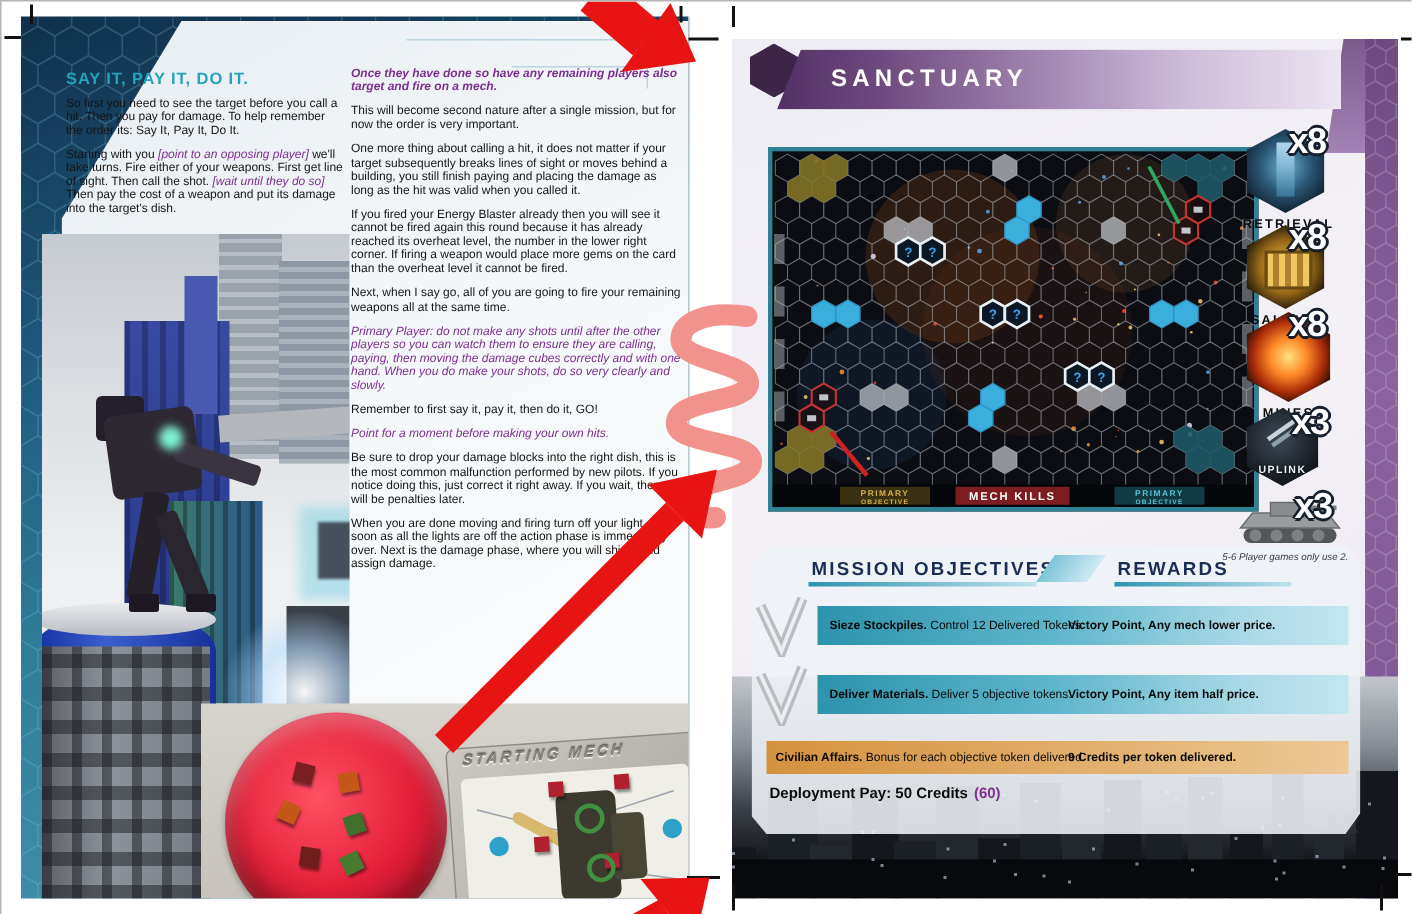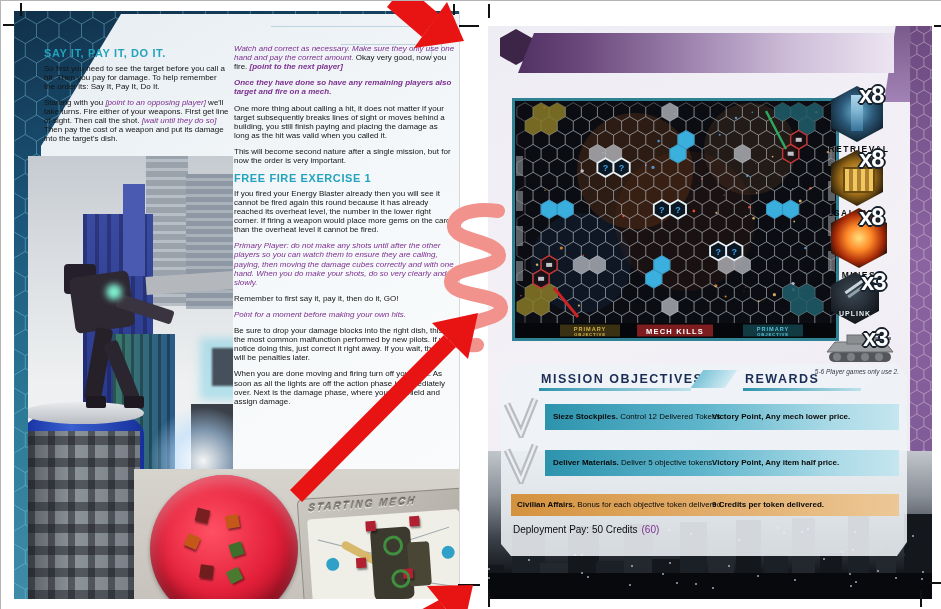--- a/index.html
+++ b/index.html
@@ -93,21 +93,21 @@
     background:linear-gradient(90deg,#7cc4d8,#cfeaf2);}
   #obj-note{position:absolute;right:8px;top:4px;font-size:6.5px;font-style:italic;color:#3a3a46;}
   .obj-row{position:absolute;left:0;width:100%;}
   .obj-bar{position:absolute;top:0;height:26px;}
   .bar-teal{background:linear-gradient(90deg,#2d93ad 0%,#5fb6cc 45%,#a9d9e6 80%,#c4e6ef 100%);}
   .bar-tan{background:linear-gradient(90deg,#d4923e 0%,#e0a964 45%,#ecc896 100%);height:22px;}
   .obj-check{position:absolute;left:2px;top:-8px;}
   .obj-text{position:absolute;left:52px;font-size:8px;color:#0a0a0a;white-space:nowrap;}
   .obj-reward{position:absolute;left:211px;font-size:8px;font-weight:bold;color:#0a0a0a;white-space:nowrap;}
   .obj-name{font-weight:bold;}
-  #deploy-line{position:absolute;left:12px;top:160px;font-size:10px;font-weight:normal;color:#0b0b0b;}
+  #deploy-line{position:absolute;left:12px;top:160px;font-size:10px;font-weight:bold;color:#0b0b0b;}
   #deploy-alt{color:#7b2f8e;margin-left:4px;}
 
   
   .crop{position:absolute;background:#111;z-index:45;}
   #overlay{position:absolute;left:0;top:0;z-index:50;pointer-events:none;}
 </style>
 </head>
 <body>
 
 <div id="canvas">
@@ -119,26 +119,25 @@
     <div id="panel-left">
       <div class="circuit" style="left:230px;top:12px;width:170px;height:26px;"></div>
       <div class="circuit" style="left:300px;top:30px;width:90px;height:14px;"></div>
     </div>
     <div class="lcol" style="left:30px;top:35px;width:186px;">
         <div class="tealhead">SAY IT, PAY IT, DO IT.</div>
         <p><span class="seg-n">So first you need to see the target before you call a hit. Then you pay for damage. To help remember the order its: Say It, Pay It, Do It.</span></p>
         <p><span class="seg-n">Starting with you </span><span class="seg-i">[point to an opposing player]</span><span class="seg-n"> we'll take turns. Fire either of your weapons. First get line of sight. Then call the shot. </span><span class="seg-i">[wait until they do so]</span><span class="seg-n"> Then pay the cost of a weapon and put its damage into the target's dish.</span></p>
       </div>
     <div class="lcol" style="left:220px;top:33px;width:221px;">
-        <p><span class="seg-i">Watch and correct as necessary. Make sure they only use one hand and pay the correct amount.</span><span class="seg-n"> Okay very good, now you fire. </span><span class="seg-b">[point to the next player]</span></p>
         <p><span class="seg-b">Once they have done so have any remaining players also target and fire on a mech.</span></p>
+        <p><span class="seg-n">This will become second nature after a single mission, but for now the order is very important.</span></p>
         <p><span class="seg-n">One more thing about calling a hit, it does not matter if your target subsequently breaks lines of sight or moves behind a building, you still finish paying and placing the damage as long as the hit was valid when you called it.</span></p>
-        <p><span class="seg-n">This will become second nature after a single mission, but for now the order is very important.</span></p>
-        <div class="tealhead">FREE FIRE EXERCISE 1</div>
         <p><span class="seg-n">If you fired your Energy Blaster already then you will see it cannot be fired again this round because it has already reached its overheat level, the number in the lower right corner. If firing a weapon would place more gems on the card than the overheat level it cannot be fired.</span></p>
+        <p><span class="seg-n">Next, when I say go, all of you are going to fire your remaining weapons all at the same time.</span></p>
         <p><span class="seg-i">Primary Player: do not make any shots until after the other players so you can watch them to ensure they are calling, paying, then moving the damage cubes correctly and with one hand. When you do make your shots, do so very clearly and slowly.</span></p>
         <p><span class="seg-n">Remember to first say it, pay it, then do it, GO!</span></p>
         <p><span class="seg-i">Point for a moment before making your own hits.</span></p>
         <p><span class="seg-n">Be sure to drop your damage blocks into the right dish, this is the most common malfunction performed by new pilots. If you notice doing this, just correct it right away. If you wait, there will be penalties later.</span></p>
         <p><span class="seg-n">When you are done moving and firing turn off your light. As soon as all the lights are off the action phase is immediately over. Next is the damage phase, where you will shield and assign damage.</span></p>
       </div>
 
     <div id="art">
       <div class="ad" style="left:118px;top:0;width:42px;height:150px;background:repeating-linear-gradient(0deg,rgba(255,255,255,.3) 0 3px,rgba(0,0,0,0) 3px 9px),#9aa2ac;"></div>
       <div class="ad" style="left:158px;top:18px;width:47px;height:135px;background:repeating-linear-gradient(0deg,rgba(255,255,255,.25) 0 3px,rgba(0,0,0,0) 3px 8px),#8d98a4;"></div>
@@ -199,20 +198,21 @@
 
   <div id="page-right">
     <div id="hdr-ext"></div>
     <div id="strip-right-wrap">
       <svg id="strip-right" width="22" height="573">
           <path d="M6.9,4.0L0.0,8.0L-6.9,4.0L-6.9,-4.0L-0.0,-8.0L6.9,-4.0ZM20.8,4.0L13.9,8.0L6.9,4.0L6.9,-4.0L13.9,-8.0L20.8,-4.0ZM34.6,4.0L27.7,8.0L20.8,4.0L20.8,-4.0L27.7,-8.0L34.6,-4.0ZM48.5,4.0L41.6,8.0L34.6,4.0L34.6,-4.0L41.6,-8.0L48.5,-4.0ZM13.9,16.0L6.9,20.0L-0.0,16.0L0.0,8.0L6.9,4.0L13.9,8.0ZM27.7,16.0L20.8,20.0L13.9,16.0L13.9,8.0L20.8,4.0L27.7,8.0ZM41.6,16.0L34.6,20.0L27.7,16.0L27.7,8.0L34.6,4.0L41.6,8.0ZM55.4,16.0L48.5,20.0L41.6,16.0L41.6,8.0L48.5,4.0L55.4,8.0ZM6.9,28.0L0.0,32.0L-6.9,28.0L-6.9,20.0L-0.0,16.0L6.9,20.0ZM20.8,28.0L13.9,32.0L6.9,28.0L6.9,20.0L13.9,16.0L20.8,20.0ZM34.6,28.0L27.7,32.0L20.8,28.0L20.8,20.0L27.7,16.0L34.6,20.0ZM48.5,28.0L41.6,32.0L34.6,28.0L34.6,20.0L41.6,16.0L48.5,20.0ZM13.9,40.0L6.9,44.0L-0.0,40.0L0.0,32.0L6.9,28.0L13.9,32.0ZM27.7,40.0L20.8,44.0L13.9,40.0L13.9,32.0L20.8,28.0L27.7,32.0ZM41.6,40.0L34.6,44.0L27.7,40.0L27.7,32.0L34.6,28.0L41.6,32.0ZM55.4,40.0L48.5,44.0L41.6,40.0L41.6,32.0L48.5,28.0L55.4,32.0ZM6.9,52.0L0.0,56.0L-6.9,52.0L-6.9,44.0L-0.0,40.0L6.9,44.0ZM20.8,52.0L13.9,56.0L6.9,52.0L6.9,44.0L13.9,40.0L20.8,44.0ZM34.6,52.0L27.7,56.0L20.8,52.0L20.8,44.0L27.7,40.0L34.6,44.0ZM48.5,52.0L41.6,56.0L34.6,52.0L34.6,44.0L41.6,40.0L48.5,44.0ZM13.9,64.0L6.9,68.0L-0.0,64.0L0.0,56.0L6.9,52.0L13.9,56.0ZM27.7,64.0L20.8,68.0L13.9,64.0L13.9,56.0L20.8,52.0L27.7,56.0ZM41.6,64.0L34.6,68.0L27.7,64.0L27.7,56.0L34.6,52.0L41.6,56.0ZM55.4,64.0L48.5,68.0L41.6,64.0L41.6,56.0L48.5,52.0L55.4,56.0ZM6.9,76.0L0.0,80.0L-6.9,76.0L-6.9,68.0L-0.0,64.0L6.9,68.0ZM20.8,76.0L13.9,80.0L6.9,76.0L6.9,68.0L13.9,64.0L20.8,68.0ZM34.6,76.0L27.7,80.0L20.8,76.0L20.8,68.0L27.7,64.0L34.6,68.0ZM48.5,76.0L41.6,80.0L34.6,76.0L34.6,68.0L41.6,64.0L48.5,68.0ZM13.9,88.0L6.9,92.0L-0.0,88.0L0.0,80.0L6.9,76.0L13.9,80.0ZM27.7,88.0L20.8,92.0L13.9,88.0L13.9,80.0L20.8,76.0L27.7,80.0ZM41.6,88.0L34.6,92.0L27.7,88.0L27.7,80.0L34.6,76.0L41.6,80.0ZM55.4,88.0L48.5,92.0L41.6,88.0L41.6,80.0L48.5,76.0L55.4,80.0ZM6.9,100.0L0.0,104.0L-6.9,100.0L-6.9,92.0L-0.0,88.0L6.9,92.0ZM20.8,100.0L13.9,104.0L6.9,100.0L6.9,92.0L13.9,88.0L20.8,92.0ZM34.6,100.0L27.7,104.0L20.8,100.0L20.8,92.0L27.7,88.0L34.6,92.0ZM48.5,100.0L41.6,104.0L34.6,100.0L34.6,92.0L41.6,88.0L48.5,92.0ZM13.9,112.0L6.9,116.0L-0.0,112.0L0.0,104.0L6.9,100.0L13.9,104.0ZM27.7,112.0L20.8,116.0L13.9,112.0L13.9,104.0L20.8,100.0L27.7,104.0ZM41.6,112.0L34.6,116.0L27.7,112.0L27.7,104.0L34.6,100.0L41.6,104.0ZM55.4,112.0L48.5,116.0L41.6,112.0L41.6,104.0L48.5,100.0L55.4,104.0ZM6.9,124.0L0.0,128.0L-6.9,124.0L-6.9,116.0L-0.0,112.0L6.9,116.0ZM20.8,124.0L13.9,128.0L6.9,124.0L6.9,116.0L13.9,112.0L20.8,116.0ZM34.6,124.0L27.7,128.0L20.8,124.0L20.8,116.0L27.7,112.0L34.6,116.0ZM48.5,124.0L41.6,128.0L34.6,124.0L34.6,116.0L41.6,112.0L48.5,116.0ZM13.9,136.0L6.9,140.0L-0.0,136.0L0.0,128.0L6.9,124.0L13.9,128.0ZM27.7,136.0L20.8,140.0L13.9,136.0L13.9,128.0L20.8,124.0L27.7,128.0ZM41.6,136.0L34.6,140.0L27.7,136.0L27.7,128.0L34.6,124.0L41.6,128.0ZM55.4,136.0L48.5,140.0L41.6,136.0L41.6,128.0L48.5,124.0L55.4,128.0ZM6.9,148.0L0.0,152.0L-6.9,148.0L-6.9,140.0L-0.0,136.0L6.9,140.0ZM20.8,148.0L13.9,152.0L6.9,148.0L6.9,140.0L13.9,136.0L20.8,140.0ZM34.6,148.0L27.7,152.0L20.8,148.0L20.8,140.0L27.7,136.0L34.6,140.0ZM48.5,148.0L41.6,152.0L34.6,148.0L34.6,140.0L41.6,136.0L48.5,140.0ZM13.9,160.0L6.9,164.0L-0.0,160.0L0.0,152.0L6.9,148.0L13.9,152.0ZM27.7,160.0L20.8,164.0L13.9,160.0L13.9,152.0L20.8,148.0L27.7,152.0ZM41.6,160.0L34.6,164.0L27.7,160.0L27.7,152.0L34.6,148.0L41.6,152.0ZM55.4,160.0L48.5,164.0L41.6,160.0L41.6,152.0L48.5,148.0L55.4,152.0ZM6.9,172.0L0.0,176.0L-6.9,172.0L-6.9,164.0L-0.0,160.0L6.9,164.0ZM20.8,172.0L13.9,176.0L6.9,172.0L6.9,164.0L13.9,160.0L20.8,164.0ZM34.6,172.0L27.7,176.0L20.8,172.0L20.8,164.0L27.7,160.0L34.6,164.0ZM48.5,172.0L41.6,176.0L34.6,172.0L34.6,164.0L41.6,160.0L48.5,164.0ZM13.9,184.0L6.9,188.0L-0.0,184.0L0.0,176.0L6.9,172.0L13.9,176.0ZM27.7,184.0L20.8,188.0L13.9,184.0L13.9,176.0L20.8,172.0L27.7,176.0ZM41.6,184.0L34.6,188.0L27.7,184.0L27.7,176.0L34.6,172.0L41.6,176.0ZM55.4,184.0L48.5,188.0L41.6,184.0L41.6,176.0L48.5,172.0L55.4,176.0ZM6.9,196.0L0.0,200.0L-6.9,196.0L-6.9,188.0L-0.0,184.0L6.9,188.0ZM20.8,196.0L13.9,200.0L6.9,196.0L6.9,188.0L13.9,184.0L20.8,188.0ZM34.6,196.0L27.7,200.0L20.8,196.0L20.8,188.0L27.7,184.0L34.6,188.0ZM48.5,196.0L41.6,200.0L34.6,196.0L34.6,188.0L41.6,184.0L48.5,188.0ZM13.9,208.0L6.9,212.0L-0.0,208.0L0.0,200.0L6.9,196.0L13.9,200.0ZM27.7,208.0L20.8,212.0L13.9,208.0L13.9,200.0L20.8,196.0L27.7,200.0ZM41.6,208.0L34.6,212.0L27.7,208.0L27.7,200.0L34.6,196.0L41.6,200.0ZM55.4,208.0L48.5,212.0L41.6,208.0L41.6,200.0L48.5,196.0L55.4,200.0ZM6.9,220.0L0.0,224.0L-6.9,220.0L-6.9,212.0L-0.0,208.0L6.9,212.0ZM20.8,220.0L13.9,224.0L6.9,220.0L6.9,212.0L13.9,208.0L20.8,212.0ZM34.6,220.0L27.7,224.0L20.8,220.0L20.8,212.0L27.7,208.0L34.6,212.0ZM48.5,220.0L41.6,224.0L34.6,220.0L34.6,212.0L41.6,208.0L48.5,212.0ZM13.9,232.0L6.9,236.0L-0.0,232.0L0.0,224.0L6.9,220.0L13.9,224.0ZM27.7,232.0L20.8,236.0L13.9,232.0L13.9,224.0L20.8,220.0L27.7,224.0ZM41.6,232.0L34.6,236.0L27.7,232.0L27.7,224.0L34.6,220.0L41.6,224.0ZM55.4,232.0L48.5,236.0L41.6,232.0L41.6,224.0L48.5,220.0L55.4,224.0ZM6.9,244.0L0.0,248.0L-6.9,244.0L-6.9,236.0L-0.0,232.0L6.9,236.0ZM20.8,244.0L13.9,248.0L6.9,244.0L6.9,236.0L13.9,232.0L20.8,236.0ZM34.6,244.0L27.7,248.0L20.8,244.0L20.8,236.0L27.7,232.0L34.6,236.0ZM48.5,244.0L41.6,248.0L34.6,244.0L34.6,236.0L41.6,232.0L48.5,236.0ZM13.9,256.0L6.9,260.0L-0.0,256.0L0.0,248.0L6.9,244.0L13.9,248.0ZM27.7,256.0L20.8,260.0L13.9,256.0L13.9,248.0L20.8,244.0L27.7,248.0ZM41.6,256.0L34.6,260.0L27.7,256.0L27.7,248.0L34.6,244.0L41.6,248.0ZM55.4,256.0L48.5,260.0L41.6,256.0L41.6,248.0L48.5,244.0L55.4,248.0ZM6.9,268.0L0.0,272.0L-6.9,268.0L-6.9,260.0L-0.0,256.0L6.9,260.0ZM20.8,268.0L13.9,272.0L6.9,268.0L6.9,260.0L13.9,256.0L20.8,260.0ZM34.6,268.0L27.7,272.0L20.8,268.0L20.8,260.0L27.7,256.0L34.6,260.0ZM48.5,268.0L41.6,272.0L34.6,268.0L34.6,260.0L41.6,256.0L48.5,260.0ZM13.9,280.0L6.9,284.0L-0.0,280.0L0.0,272.0L6.9,268.0L13.9,272.0ZM27.7,280.0L20.8,284.0L13.9,280.0L13.9,272.0L20.8,268.0L27.7,272.0ZM41.6,280.0L34.6,284.0L27.7,280.0L27.7,272.0L34.6,268.0L41.6,272.0ZM55.4,280.0L48.5,284.0L41.6,280.0L41.6,272.0L48.5,268.0L55.4,272.0ZM6.9,292.0L0.0,296.0L-6.9,292.0L-6.9,284.0L-0.0,280.0L6.9,284.0ZM20.8,292.0L13.9,296.0L6.9,292.0L6.9,284.0L13.9,280.0L20.8,284.0ZM34.6,292.0L27.7,296.0L20.8,292.0L20.8,284.0L27.7,280.0L34.6,284.0ZM48.5,292.0L41.6,296.0L34.6,292.0L34.6,284.0L41.6,280.0L48.5,284.0ZM13.9,304.0L6.9,308.0L-0.0,304.0L0.0,296.0L6.9,292.0L13.9,296.0ZM27.7,304.0L20.8,308.0L13.9,304.0L13.9,296.0L20.8,292.0L27.7,296.0ZM41.6,304.0L34.6,308.0L27.7,304.0L27.7,296.0L34.6,292.0L41.6,296.0ZM55.4,304.0L48.5,308.0L41.6,304.0L41.6,296.0L48.5,292.0L55.4,296.0ZM6.9,316.0L0.0,320.0L-6.9,316.0L-6.9,308.0L-0.0,304.0L6.9,308.0ZM20.8,316.0L13.9,320.0L6.9,316.0L6.9,308.0L13.9,304.0L20.8,308.0ZM34.6,316.0L27.7,320.0L20.8,316.0L20.8,308.0L27.7,304.0L34.6,308.0ZM48.5,316.0L41.6,320.0L34.6,316.0L34.6,308.0L41.6,304.0L48.5,308.0ZM13.9,328.0L6.9,332.0L-0.0,328.0L0.0,320.0L6.9,316.0L13.9,320.0ZM27.7,328.0L20.8,332.0L13.9,328.0L13.9,320.0L20.8,316.0L27.7,320.0ZM41.6,328.0L34.6,332.0L27.7,328.0L27.7,320.0L34.6,316.0L41.6,320.0ZM55.4,328.0L48.5,332.0L41.6,328.0L41.6,320.0L48.5,316.0L55.4,320.0ZM6.9,340.0L0.0,344.0L-6.9,340.0L-6.9,332.0L-0.0,328.0L6.9,332.0ZM20.8,340.0L13.9,344.0L6.9,340.0L6.9,332.0L13.9,328.0L20.8,332.0ZM34.6,340.0L27.7,344.0L20.8,340.0L20.8,332.0L27.7,328.0L34.6,332.0ZM48.5,340.0L41.6,344.0L34.6,340.0L34.6,332.0L41.6,328.0L48.5,332.0ZM13.9,352.0L6.9,356.0L-0.0,352.0L0.0,344.0L6.9,340.0L13.9,344.0ZM27.7,352.0L20.8,356.0L13.9,352.0L13.9,344.0L20.8,340.0L27.7,344.0ZM41.6,352.0L34.6,356.0L27.7,352.0L27.7,344.0L34.6,340.0L41.6,344.0ZM55.4,352.0L48.5,356.0L41.6,352.0L41.6,344.0L48.5,340.0L55.4,344.0ZM6.9,364.0L0.0,368.0L-6.9,364.0L-6.9,356.0L-0.0,352.0L6.9,356.0ZM20.8,364.0L13.9,368.0L6.9,364.0L6.9,356.0L13.9,352.0L20.8,356.0ZM34.6,364.0L27.7,368.0L20.8,364.0L20.8,356.0L27.7,352.0L34.6,356.0ZM48.5,364.0L41.6,368.0L34.6,364.0L34.6,356.0L41.6,352.0L48.5,356.0ZM13.9,376.0L6.9,380.0L-0.0,376.0L0.0,368.0L6.9,364.0L13.9,368.0ZM27.7,376.0L20.8,380.0L13.9,376.0L13.9,368.0L20.8,364.0L27.7,368.0ZM41.6,376.0L34.6,380.0L27.7,376.0L27.7,368.0L34.6,364.0L41.6,368.0ZM55.4,376.0L48.5,380.0L41.6,376.0L41.6,368.0L48.5,364.0L55.4,368.0ZM6.9,388.0L0.0,392.0L-6.9,388.0L-6.9,380.0L-0.0,376.0L6.9,380.0ZM20.8,388.0L13.9,392.0L6.9,388.0L6.9,380.0L13.9,376.0L20.8,380.0ZM34.6,388.0L27.7,392.0L20.8,388.0L20.8,380.0L27.7,376.0L34.6,380.0ZM48.5,388.0L41.6,392.0L34.6,388.0L34.6,380.0L41.6,376.0L48.5,380.0ZM13.9,400.0L6.9,404.0L-0.0,400.0L0.0,392.0L6.9,388.0L13.9,392.0ZM27.7,400.0L20.8,404.0L13.9,400.0L13.9,392.0L20.8,388.0L27.7,392.0ZM41.6,400.0L34.6,404.0L27.7,400.0L27.7,392.0L34.6,388.0L41.6,392.0ZM55.4,400.0L48.5,404.0L41.6,400.0L41.6,392.0L48.5,388.0L55.4,392.0ZM6.9,412.0L0.0,416.0L-6.9,412.0L-6.9,404.0L-0.0,400.0L6.9,404.0ZM20.8,412.0L13.9,416.0L6.9,412.0L6.9,404.0L13.9,400.0L20.8,404.0ZM34.6,412.0L27.7,416.0L20.8,412.0L20.8,404.0L27.7,400.0L34.6,404.0ZM48.5,412.0L41.6,416.0L34.6,412.0L34.6,404.0L41.6,400.0L48.5,404.0ZM13.9,424.0L6.9,428.0L-0.0,424.0L0.0,416.0L6.9,412.0L13.9,416.0ZM27.7,424.0L20.8,428.0L13.9,424.0L13.9,416.0L20.8,412.0L27.7,416.0ZM41.6,424.0L34.6,428.0L27.7,424.0L27.7,416.0L34.6,412.0L41.6,416.0ZM55.4,424.0L48.5,428.0L41.6,424.0L41.6,416.0L48.5,412.0L55.4,416.0ZM6.9,436.0L0.0,440.0L-6.9,436.0L-6.9,428.0L-0.0,424.0L6.9,428.0ZM20.8,436.0L13.9,440.0L6.9,436.0L6.9,428.0L13.9,424.0L20.8,428.0ZM34.6,436.0L27.7,440.0L20.8,436.0L20.8,428.0L27.7,424.0L34.6,428.0ZM48.5,436.0L41.6,440.0L34.6,436.0L34.6,428.0L41.6,424.0L48.5,428.0ZM13.9,448.0L6.9,452.0L-0.0,448.0L0.0,440.0L6.9,436.0L13.9,440.0ZM27.7,448.0L20.8,452.0L13.9,448.0L13.9,440.0L20.8,436.0L27.7,440.0ZM41.6,448.0L34.6,452.0L27.7,448.0L27.7,440.0L34.6,436.0L41.6,440.0ZM55.4,448.0L48.5,452.0L41.6,448.0L41.6,440.0L48.5,436.0L55.4,440.0ZM6.9,460.0L0.0,464.0L-6.9,460.0L-6.9,452.0L-0.0,448.0L6.9,452.0ZM20.8,460.0L13.9,464.0L6.9,460.0L6.9,452.0L13.9,448.0L20.8,452.0ZM34.6,460.0L27.7,464.0L20.8,460.0L20.8,452.0L27.7,448.0L34.6,452.0ZM48.5,460.0L41.6,464.0L34.6,460.0L34.6,452.0L41.6,448.0L48.5,452.0ZM13.9,472.0L6.9,476.0L-0.0,472.0L0.0,464.0L6.9,460.0L13.9,464.0ZM27.7,472.0L20.8,476.0L13.9,472.0L13.9,464.0L20.8,460.0L27.7,464.0ZM41.6,472.0L34.6,476.0L27.7,472.0L27.7,464.0L34.6,460.0L41.6,464.0ZM55.4,472.0L48.5,476.0L41.6,472.0L41.6,464.0L48.5,460.0L55.4,464.0ZM6.9,484.0L0.0,488.0L-6.9,484.0L-6.9,476.0L-0.0,472.0L6.9,476.0ZM20.8,484.0L13.9,488.0L6.9,484.0L6.9,476.0L13.9,472.0L20.8,476.0ZM34.6,484.0L27.7,488.0L20.8,484.0L20.8,476.0L27.7,472.0L34.6,476.0ZM48.5,484.0L41.6,488.0L34.6,484.0L34.6,476.0L41.6,472.0L48.5,476.0ZM13.9,496.0L6.9,500.0L-0.0,496.0L0.0,488.0L6.9,484.0L13.9,488.0ZM27.7,496.0L20.8,500.0L13.9,496.0L13.9,488.0L20.8,484.0L27.7,488.0ZM41.6,496.0L34.6,500.0L27.7,496.0L27.7,488.0L34.6,484.0L41.6,488.0ZM55.4,496.0L48.5,500.0L41.6,496.0L41.6,488.0L48.5,484.0L55.4,488.0ZM6.9,508.0L0.0,512.0L-6.9,508.0L-6.9,500.0L-0.0,496.0L6.9,500.0ZM20.8,508.0L13.9,512.0L6.9,508.0L6.9,500.0L13.9,496.0L20.8,500.0ZM34.6,508.0L27.7,512.0L20.8,508.0L20.8,500.0L27.7,496.0L34.6,500.0ZM48.5,508.0L41.6,512.0L34.6,508.0L34.6,500.0L41.6,496.0L48.5,500.0ZM13.9,520.0L6.9,524.0L-0.0,520.0L0.0,512.0L6.9,508.0L13.9,512.0ZM27.7,520.0L20.8,524.0L13.9,520.0L13.9,512.0L20.8,508.0L27.7,512.0ZM41.6,520.0L34.6,524.0L27.7,520.0L27.7,512.0L34.6,508.0L41.6,512.0ZM55.4,520.0L48.5,524.0L41.6,520.0L41.6,512.0L48.5,508.0L55.4,512.0ZM6.9,532.0L0.0,536.0L-6.9,532.0L-6.9,524.0L-0.0,520.0L6.9,524.0ZM20.8,532.0L13.9,536.0L6.9,532.0L6.9,524.0L13.9,520.0L20.8,524.0ZM34.6,532.0L27.7,536.0L20.8,532.0L20.8,524.0L27.7,520.0L34.6,524.0ZM48.5,532.0L41.6,536.0L34.6,532.0L34.6,524.0L41.6,520.0L48.5,524.0ZM13.9,544.0L6.9,548.0L-0.0,544.0L0.0,536.0L6.9,532.0L13.9,536.0ZM27.7,544.0L20.8,548.0L13.9,544.0L13.9,536.0L20.8,532.0L27.7,536.0ZM41.6,544.0L34.6,548.0L27.7,544.0L27.7,536.0L34.6,532.0L41.6,536.0ZM55.4,544.0L48.5,548.0L41.6,544.0L41.6,536.0L48.5,532.0L55.4,536.0ZM6.9,556.0L0.0,560.0L-6.9,556.0L-6.9,548.0L-0.0,544.0L6.9,548.0ZM20.8,556.0L13.9,560.0L6.9,556.0L6.9,548.0L13.9,544.0L20.8,548.0ZM34.6,556.0L27.7,560.0L20.8,556.0L20.8,548.0L27.7,544.0L34.6,548.0ZM48.5,556.0L41.6,560.0L34.6,556.0L34.6,548.0L41.6,544.0L48.5,548.0ZM13.9,568.0L6.9,572.0L-0.0,568.0L0.0,560.0L6.9,556.0L13.9,560.0ZM27.7,568.0L20.8,572.0L13.9,568.0L13.9,560.0L20.8,556.0L27.7,560.0ZM41.6,568.0L34.6,572.0L27.7,568.0L27.7,560.0L34.6,556.0L41.6,560.0ZM55.4,568.0L48.5,572.0L41.6,568.0L41.6,560.0L48.5,556.0L55.4,560.0ZM6.9,580.0L0.0,584.0L-6.9,580.0L-6.9,572.0L-0.0,568.0L6.9,572.0ZM20.8,580.0L13.9,584.0L6.9,580.0L6.9,572.0L13.9,568.0L20.8,572.0ZM34.6,580.0L27.7,584.0L20.8,580.0L20.8,572.0L27.7,568.0L34.6,572.0ZM48.5,580.0L41.6,584.0L34.6,580.0L34.6,572.0L41.6,568.0L48.5,572.0ZM13.9,592.0L6.9,596.0L-0.0,592.0L0.0,584.0L6.9,580.0L13.9,584.0ZM27.7,592.0L20.8,596.0L13.9,592.0L13.9,584.0L20.8,580.0L27.7,584.0ZM41.6,592.0L34.6,596.0L27.7,592.0L27.7,584.0L34.6,580.0L41.6,584.0ZM55.4,592.0L48.5,596.0L41.6,592.0L41.6,584.0L48.5,580.0L55.4,584.0Z" fill="none" stroke="#ffffff" stroke-width="1" opacity="0.18"></path>
         </svg>
     </div>
     <div id="hdr-hex"></div>
     <div id="hdr-bar">
+      <div id="hdr-loc">SANCTUARY</div>
     </div>
 
     <div id="map">
       <svg id="map-svg" width="321" height="237">
           <rect x="0" y="0" width="321" height="237" fill="#0b0d12"></rect>
           <circle cx="120" cy="70" r="58" fill="#ff7a20" opacity="0.14"></circle>
           <circle cx="235" cy="48" r="46" fill="#ff9a40" opacity="0.1"></circle>
           <circle cx="66" cy="162" r="50" fill="#3a70c0" opacity="0.1"></circle>
           <circle cx="170" cy="120" r="70" fill="#c04818" opacity="0.08"></circle>
           <circle cx="6.0" cy="194.8" r="0.8" fill="#ff5030" opacity="0.8"></circle>

